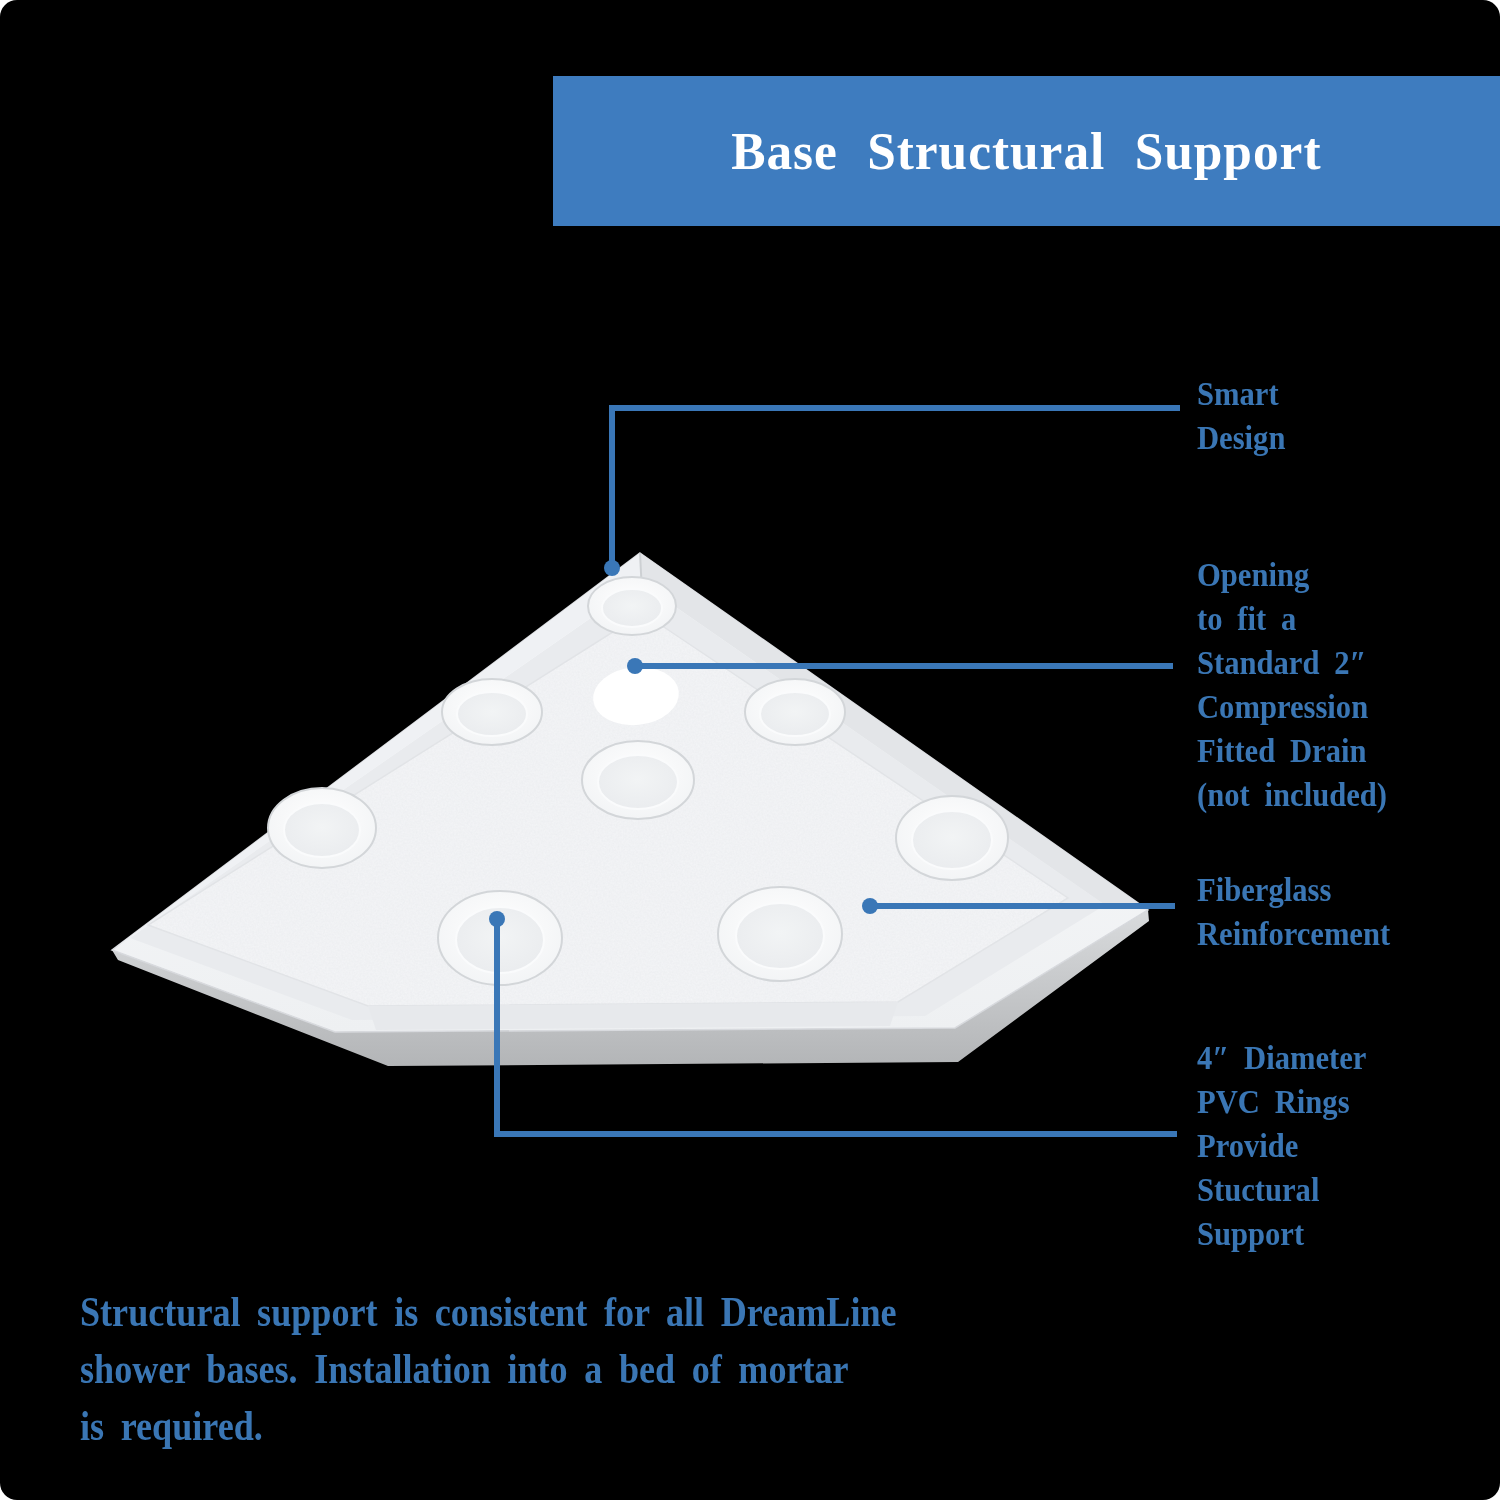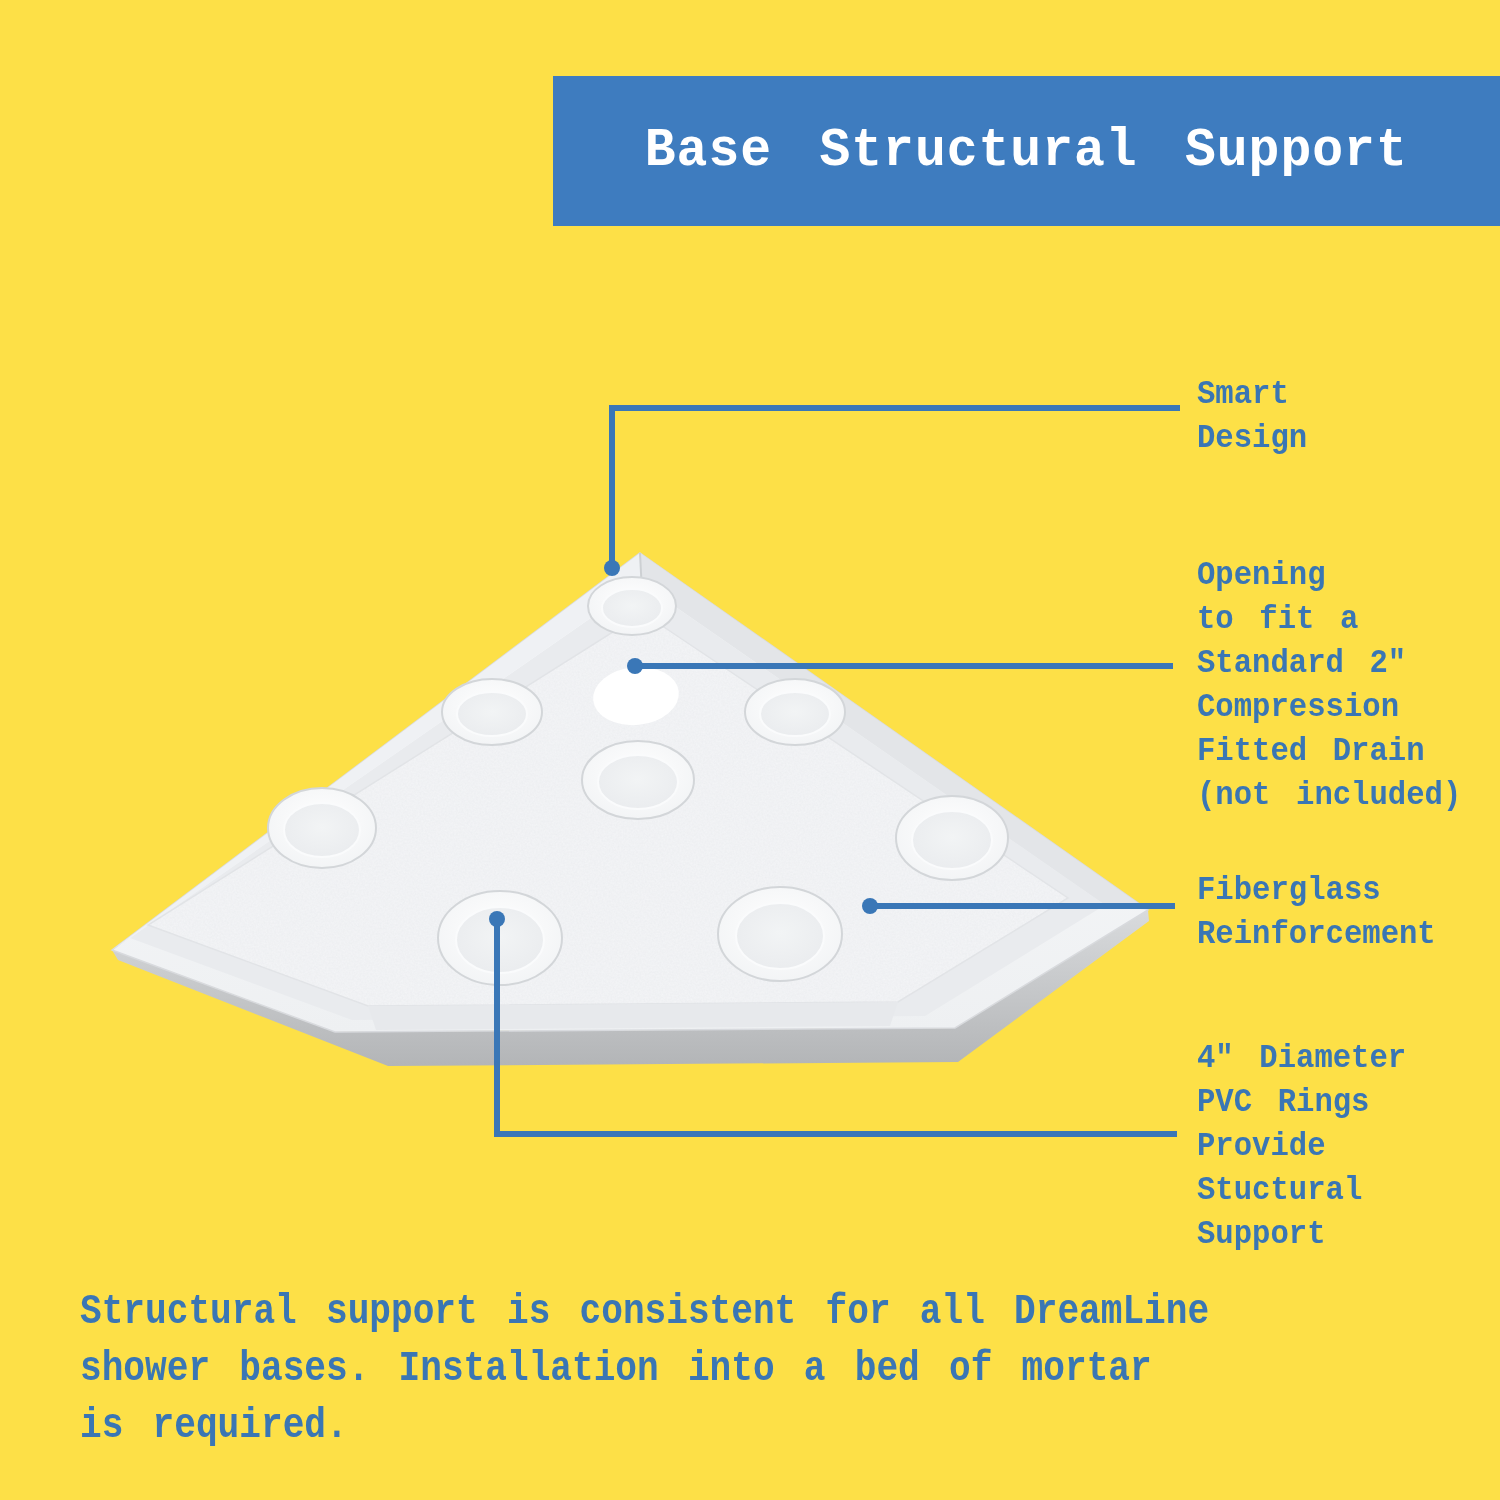--- a/index.html
+++ b/index.html
@@ -1,17 +1,17 @@
 <!DOCTYPE html>
 <html><head>
 <meta charset="utf-8">
 <style>
   html,body{margin:0;padding:0;background:#ffffff;}
-  .page{position:relative;width:1500px;height:1500px;background:#fde047;overflow:hidden;
-        font-family:Liberation Mono, monospace;}
+  .page{position:relative;width:1500px;height:1500px;background:#000000;overflow:hidden;
+        font-family:Liberation Serif, serif;border-radius:17px;}
   .banner{position:absolute;left:553px;top:76px;width:947px;height:150px;background:#3e7cbf;
           display:flex;align-items:center;justify-content:center;}
   .banner .title{color:#ffffff;font-weight:bold;font-size:53px;letter-spacing:1px;word-spacing:16px;
           transform:scaleX(0.97);white-space:nowrap;}
   .base-svg{position:absolute;left:80px;top:470px;width:1120px;height:640px;}
   .cline{position:absolute;background:#3a77b7;}
   .cdot{position:absolute;width:16px;height:16px;border-radius:50%;background:#3a77b7;}
   .label{position:absolute;color:#3a76b4;font-weight:bold;font-size:34px;line-height:44px;
          word-spacing:8px;transform:scaleX(0.90);transform-origin:left top;white-space:nowrap;}
   .footer{position:absolute;left:80px;top:1283px;color:#3a76b4;font-weight:bold;font-size:43px;

